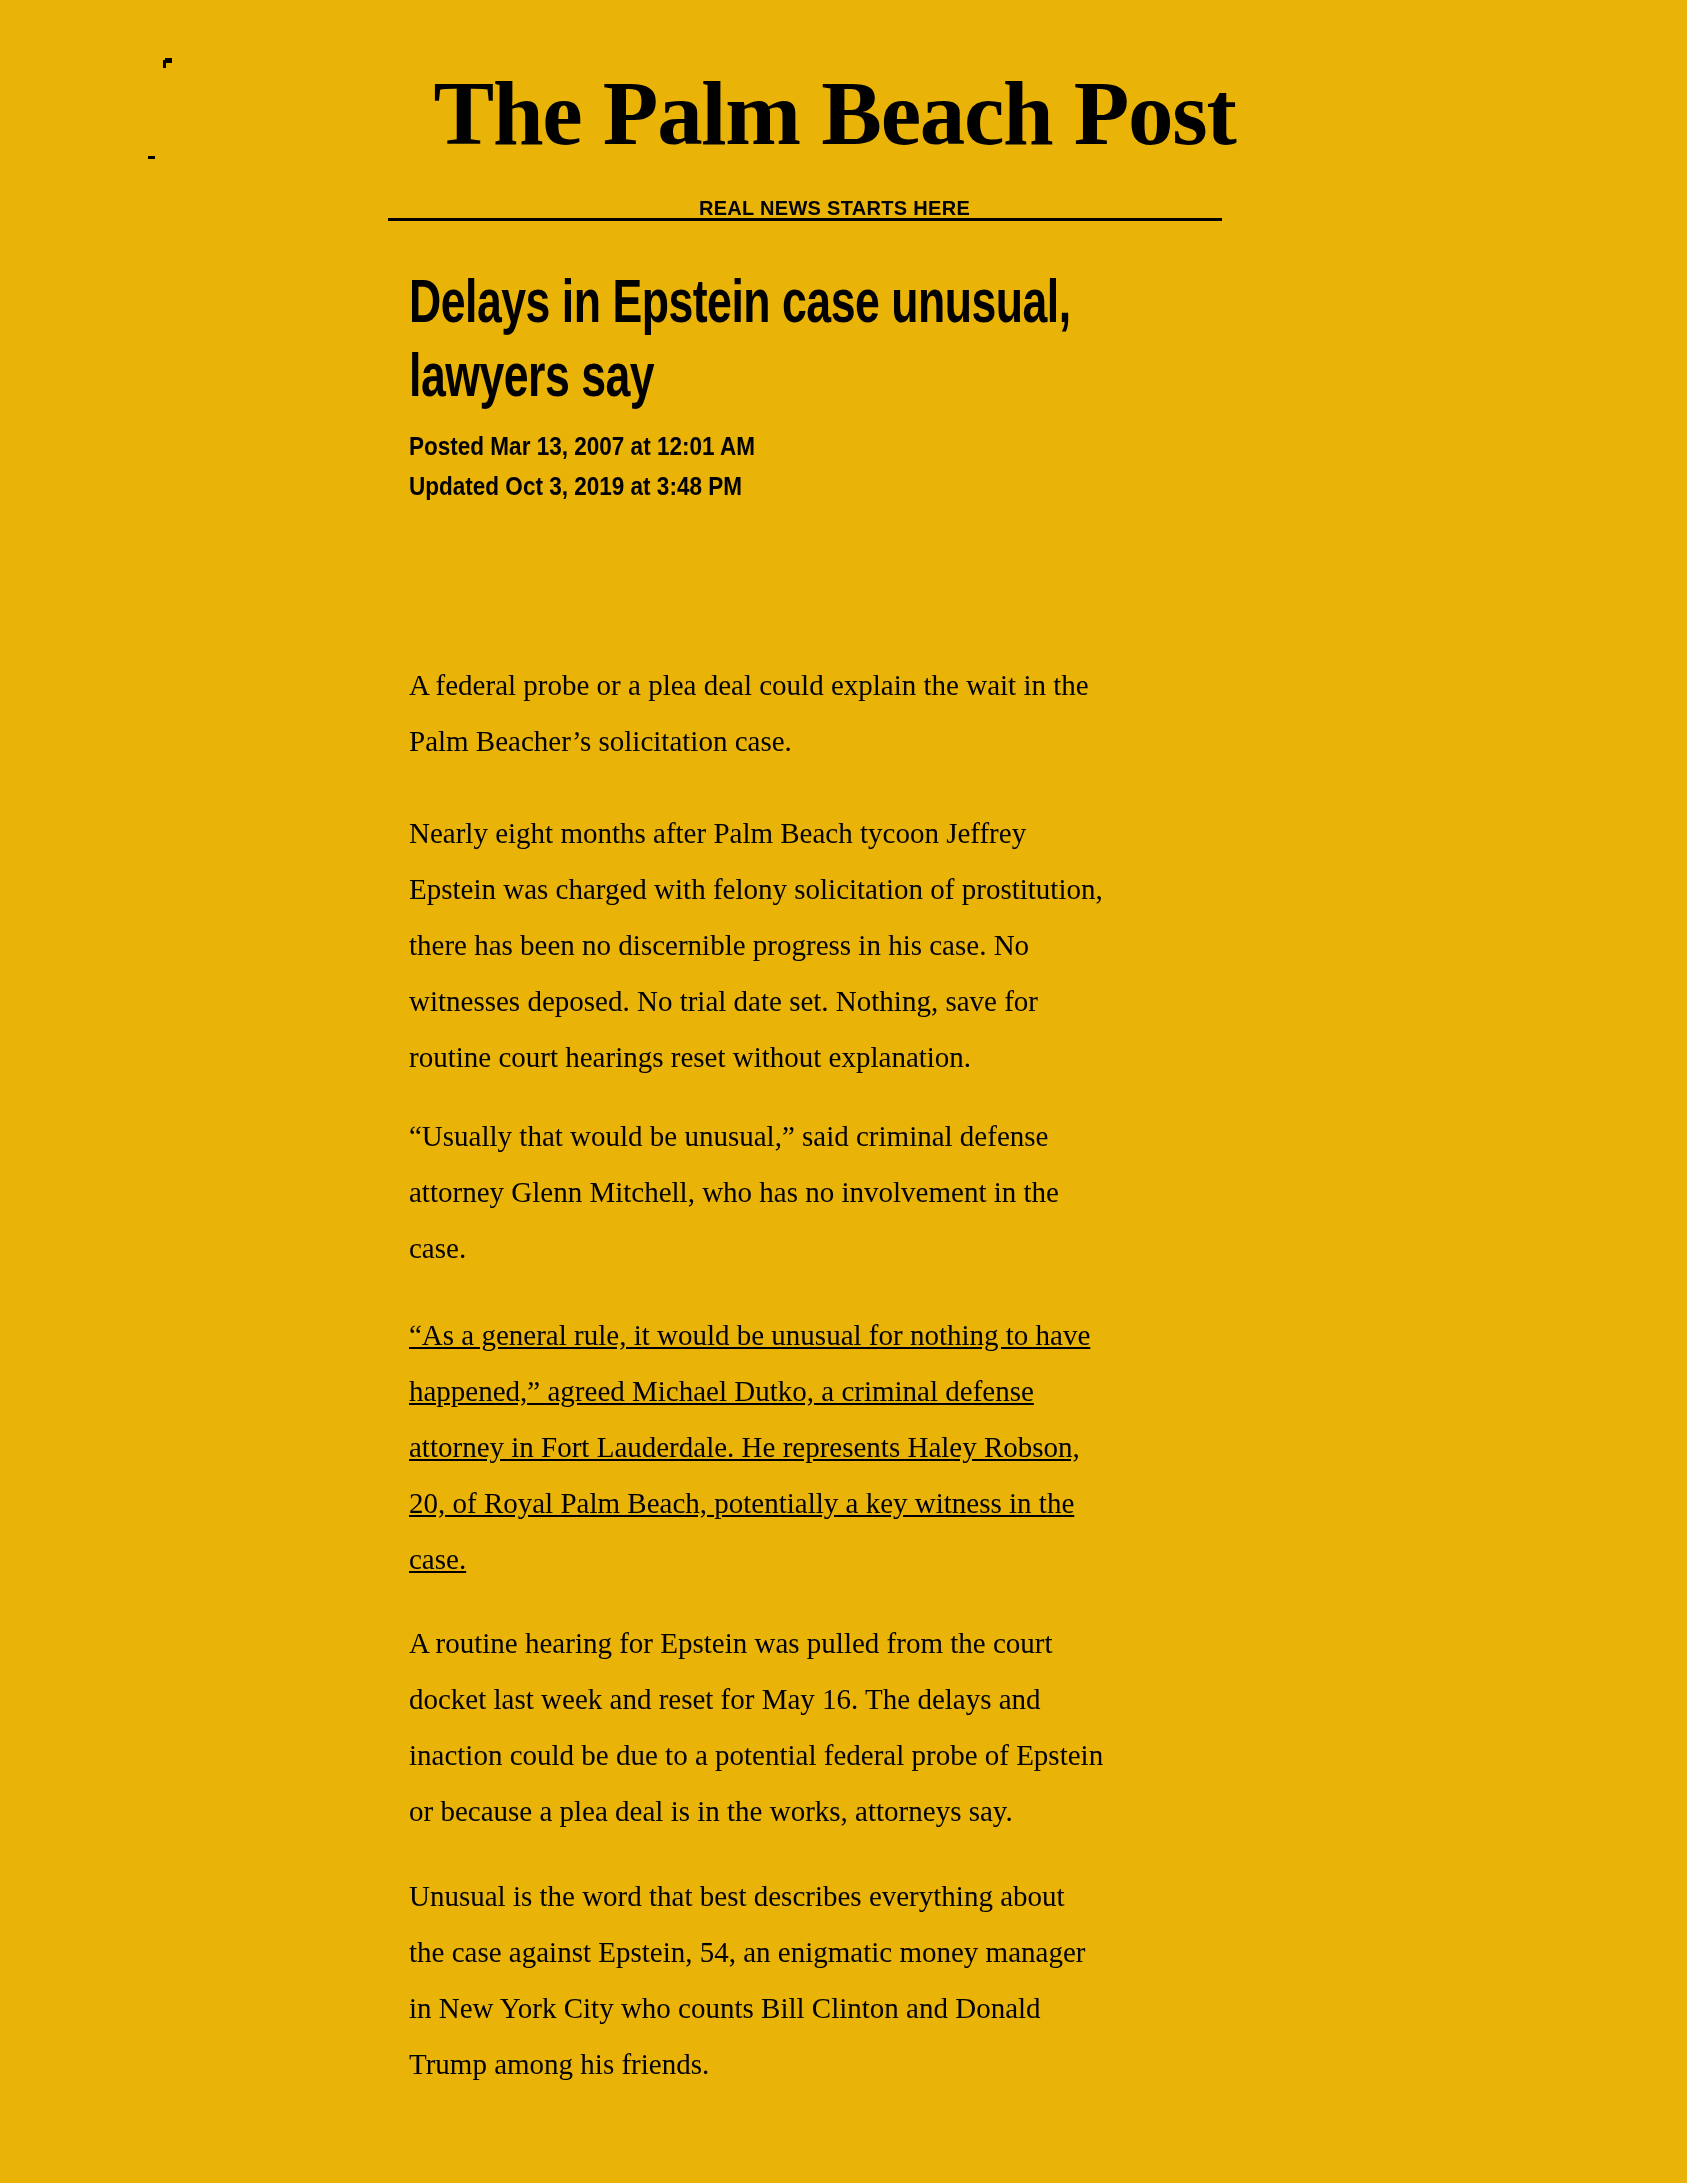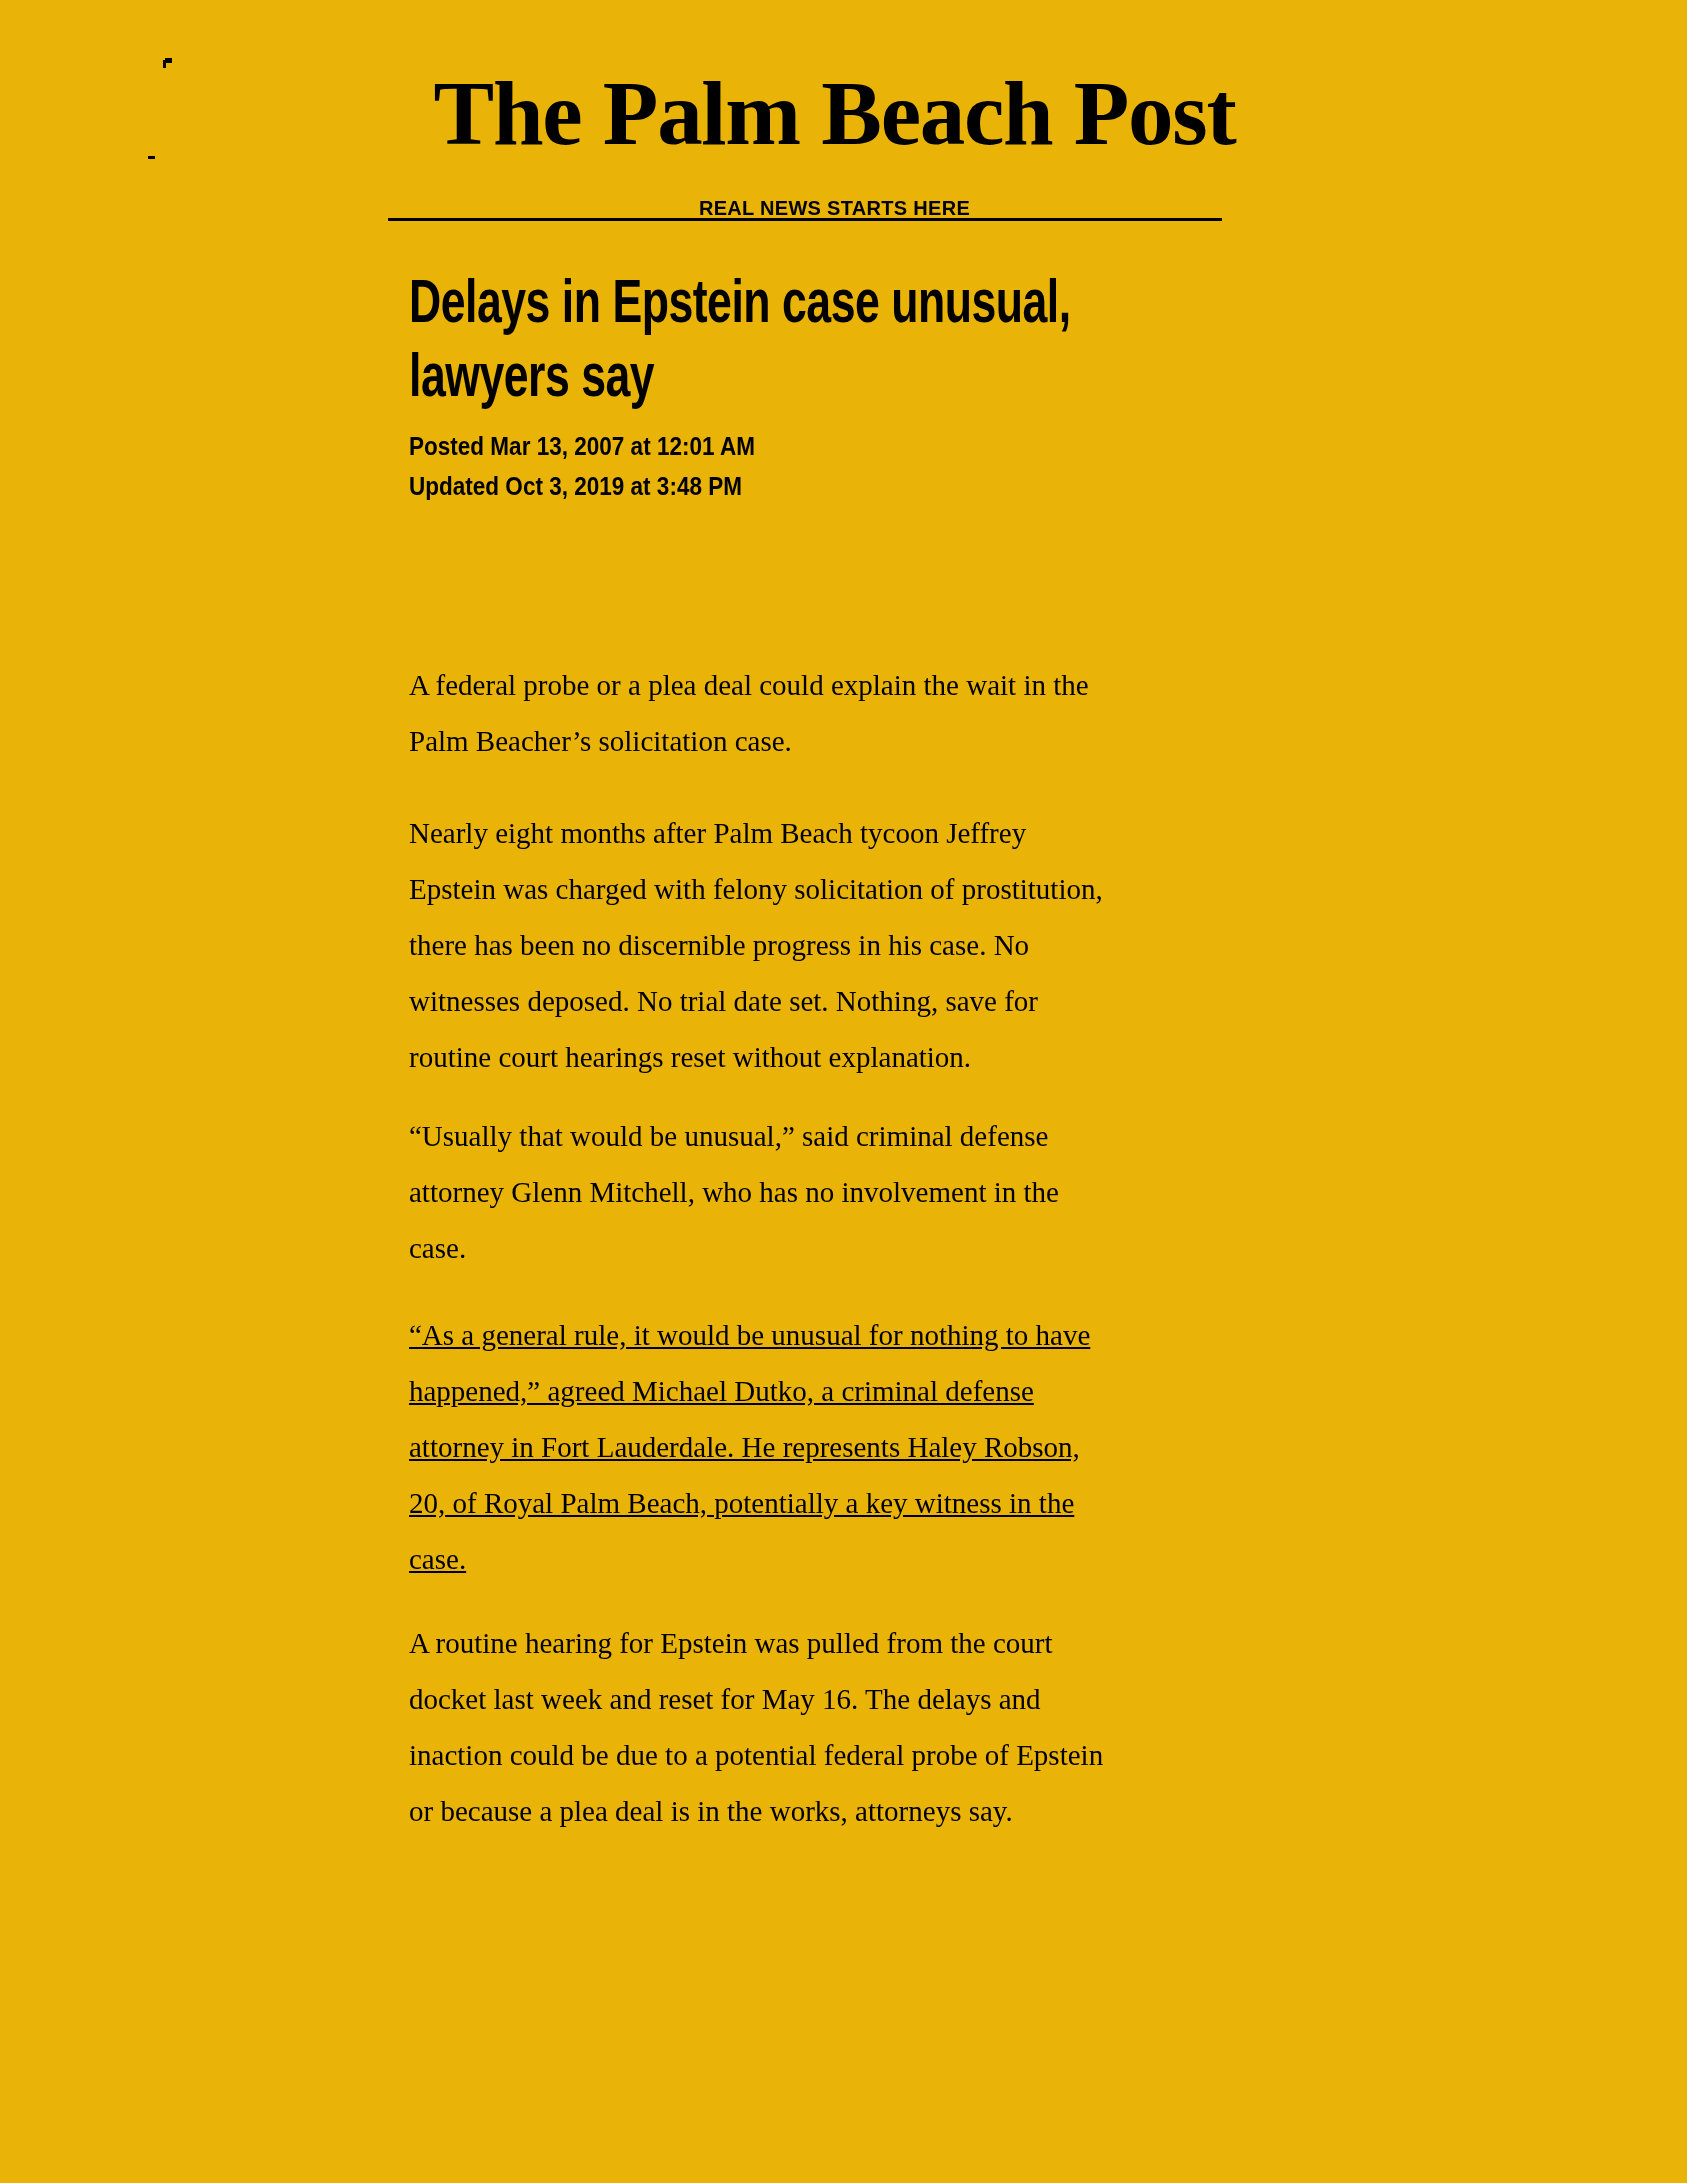--- a/index.html
+++ b/index.html
@@ -174,15 +174,19 @@
 case.</p>
   <p class="para p4" style="margin:0;text-decoration:underline;">“As a general rule, it would be unusual for nothing to have
 happened,” agreed Michael Dutko, a criminal defense
 attorney in Fort Lauderdale. He represents Haley Robson,
 20, of Royal Palm Beach, potentially a key witness in the
 case.</p>
   <p class="para p5" style="margin:0;">A routine hearing for Epstein was pulled from the court
 docket last week and reset for May 16. The delays and
 inaction could be due to a potential federal probe of Epstein
 or because a plea deal is in the works, attorneys say.</p>
+  <p class="para p6" style="margin:0;">Unusual is the word that best describes everything about
+the case against Epstein, 54, an enigmatic money manager
+in New York City who counts Bill Clinton and Donald
+Trump among his friends.</p>
 
 </div>
 
 
 </body></html>

